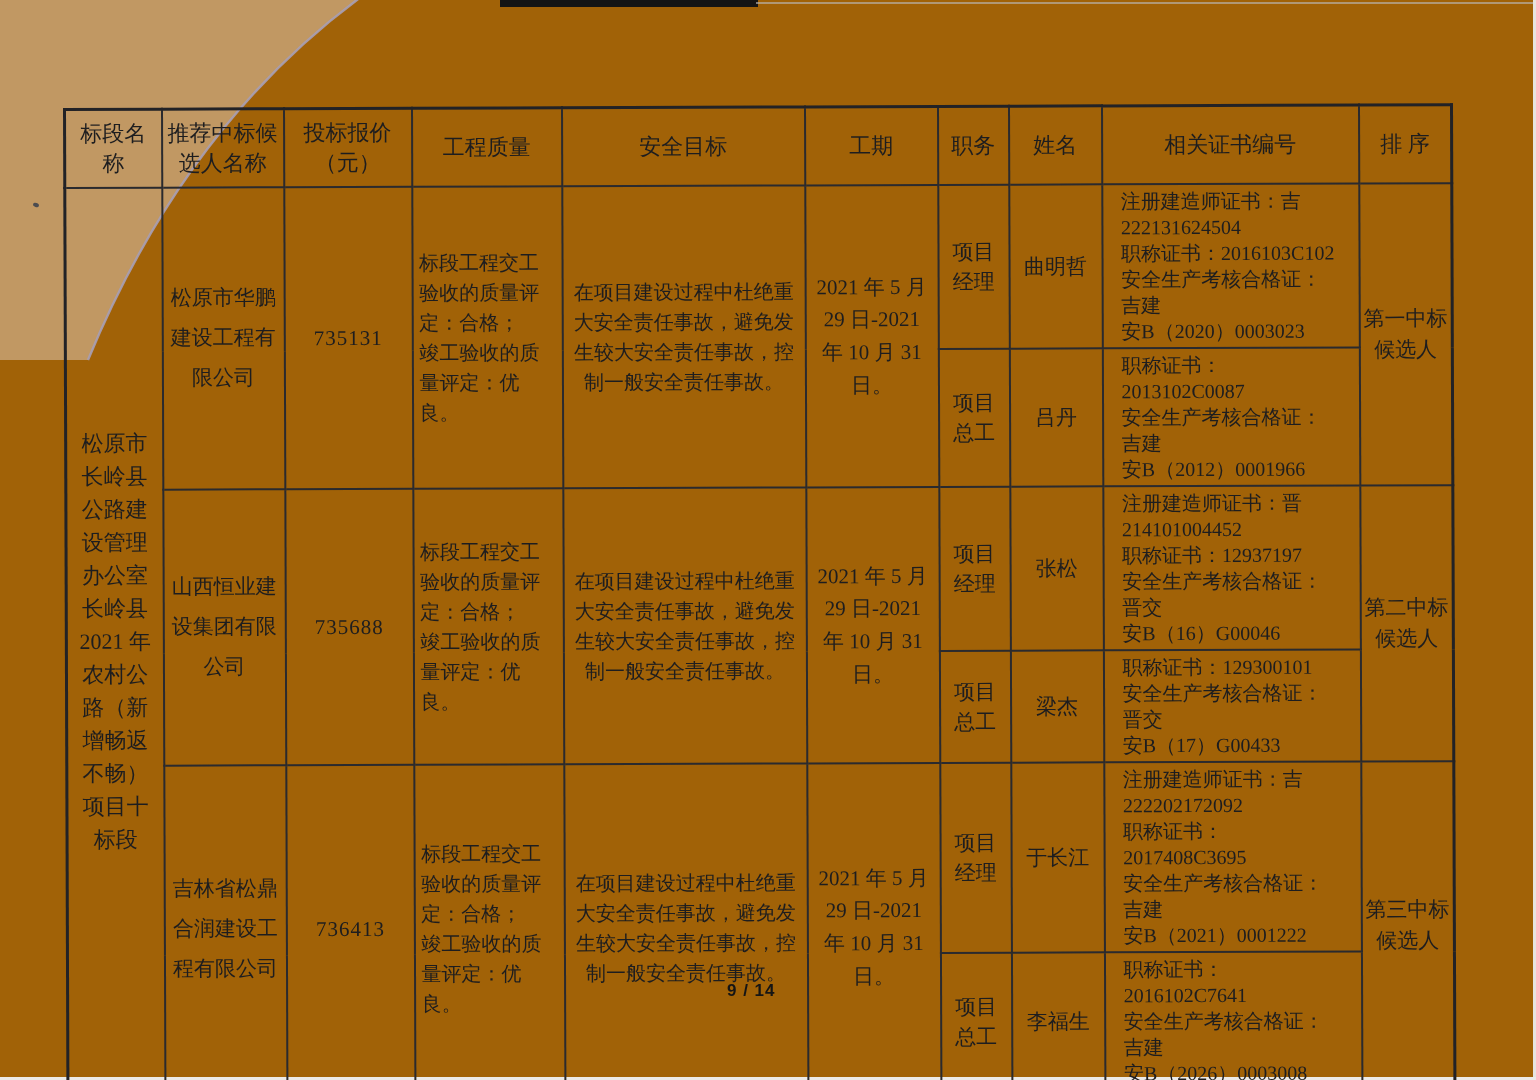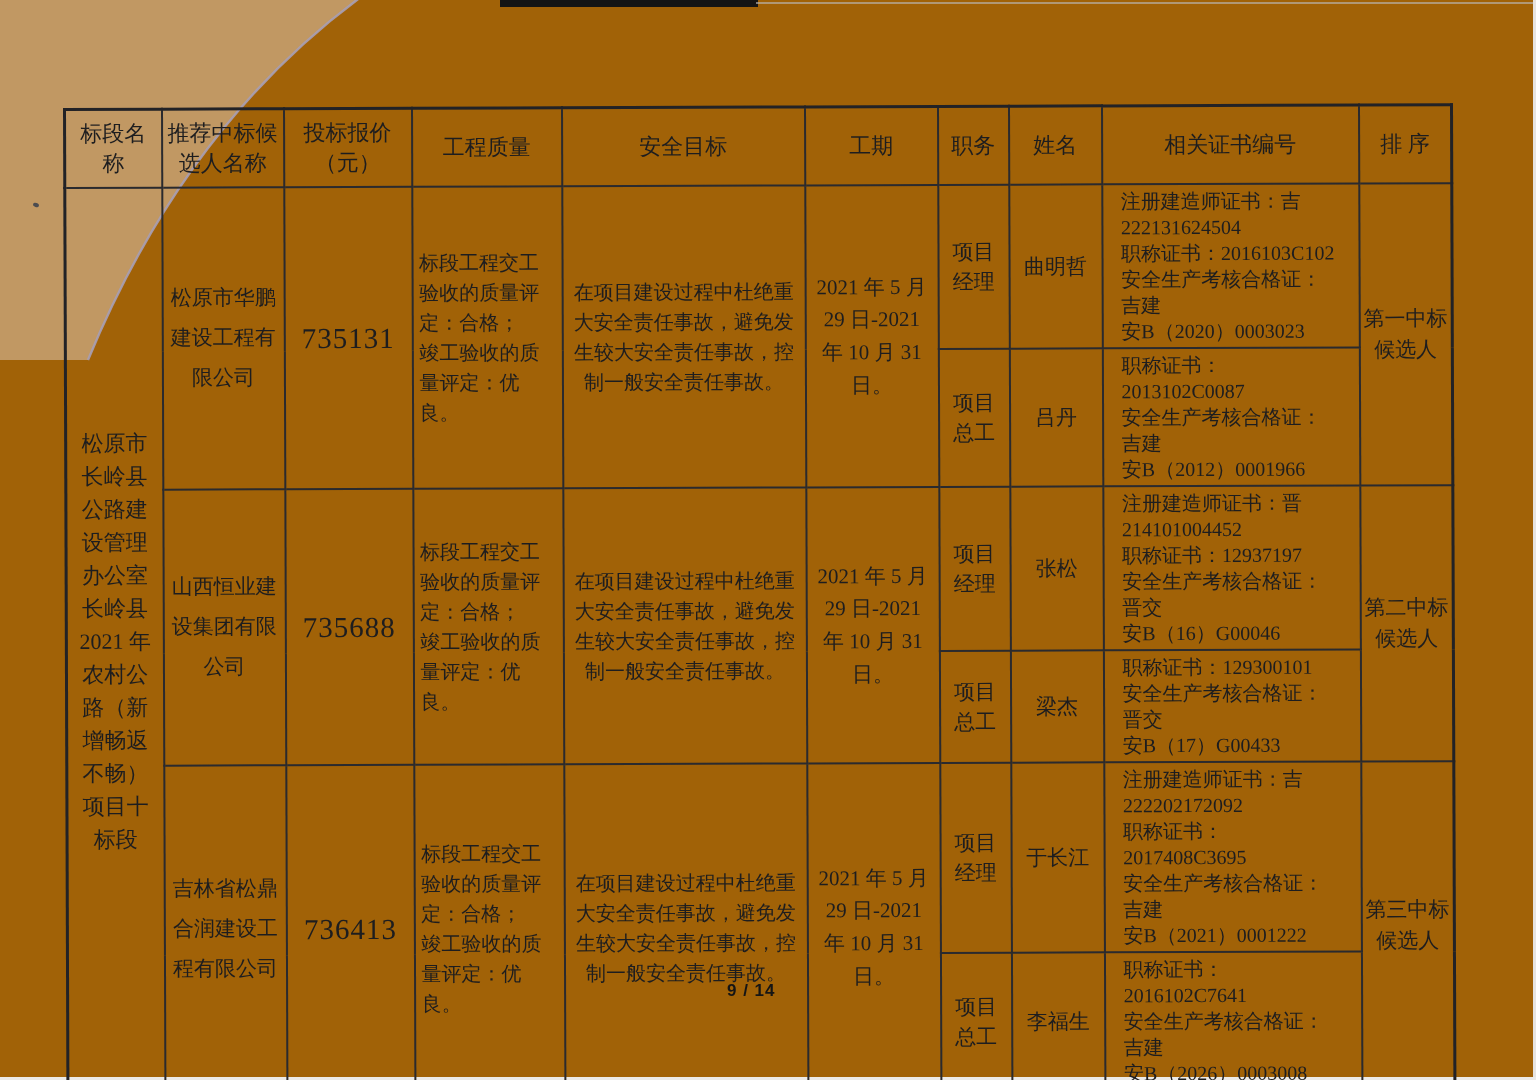--- a/index.html
+++ b/index.html
@@ -40,21 +40,21 @@
   }
   .bid-table{border:3px solid #222226;}
   .bid-table th{font-size:22px;line-height:1.35;padding:4px 2px;height:68px;}
 
   tr.r1a{height:130px;} tr.r1b{height:120px;}
   tr.r2a{height:136px;} tr.r2b{height:112px;}
   tr.r3a{height:132px;} tr.r3b{height:132px;}
 
   td.section-cell{font-size:22px;line-height:1.5;padding:2px 8px;}
   td.company-cell{font-size:21px;line-height:1.9;padding:2px 4px;}
-  td.bid-cell{font-size:29px;letter-spacing:1px;}
+  td.bid-cell{font-size:21px;letter-spacing:1px;}
   td.quality-cell{font-size:20px;line-height:1.5;text-align:left;padding:2px 4px 2px 6px;}
   td.safety-cell{font-size:20px;line-height:1.5;text-align:center;padding:2px 8px;}
   td.period-cell{font-size:21px;line-height:1.55;padding:2px 4px;}
   td.role-cell{font-size:21px;line-height:1.45;padding:2px 4px;margin-top:32px;}
   td.name-cell{font-size:21px;padding:14px 4px;}
   td.certs-cell{font-size:20px;line-height:1.3;text-align:left;padding:3px 18px;}
   td.rank-cell{font-size:21px;line-height:1.5;padding:2px 0;}
 
   .footer-page{
     position:absolute;left:727px;top:981px;

